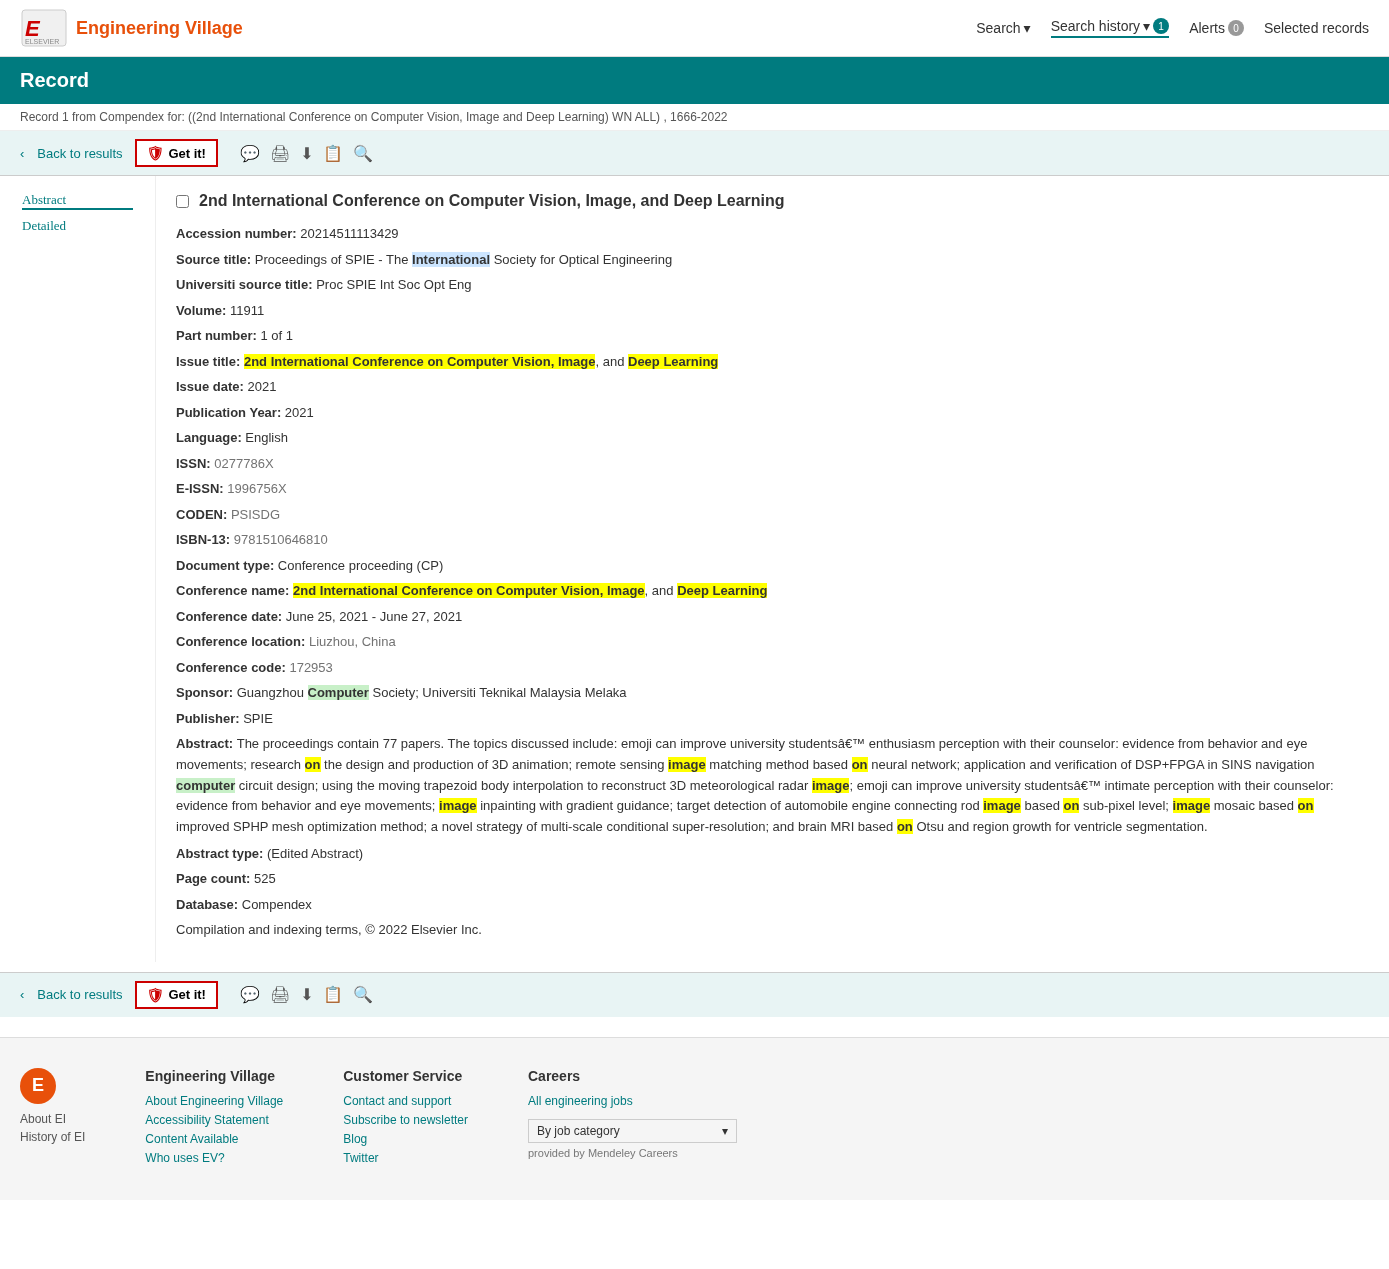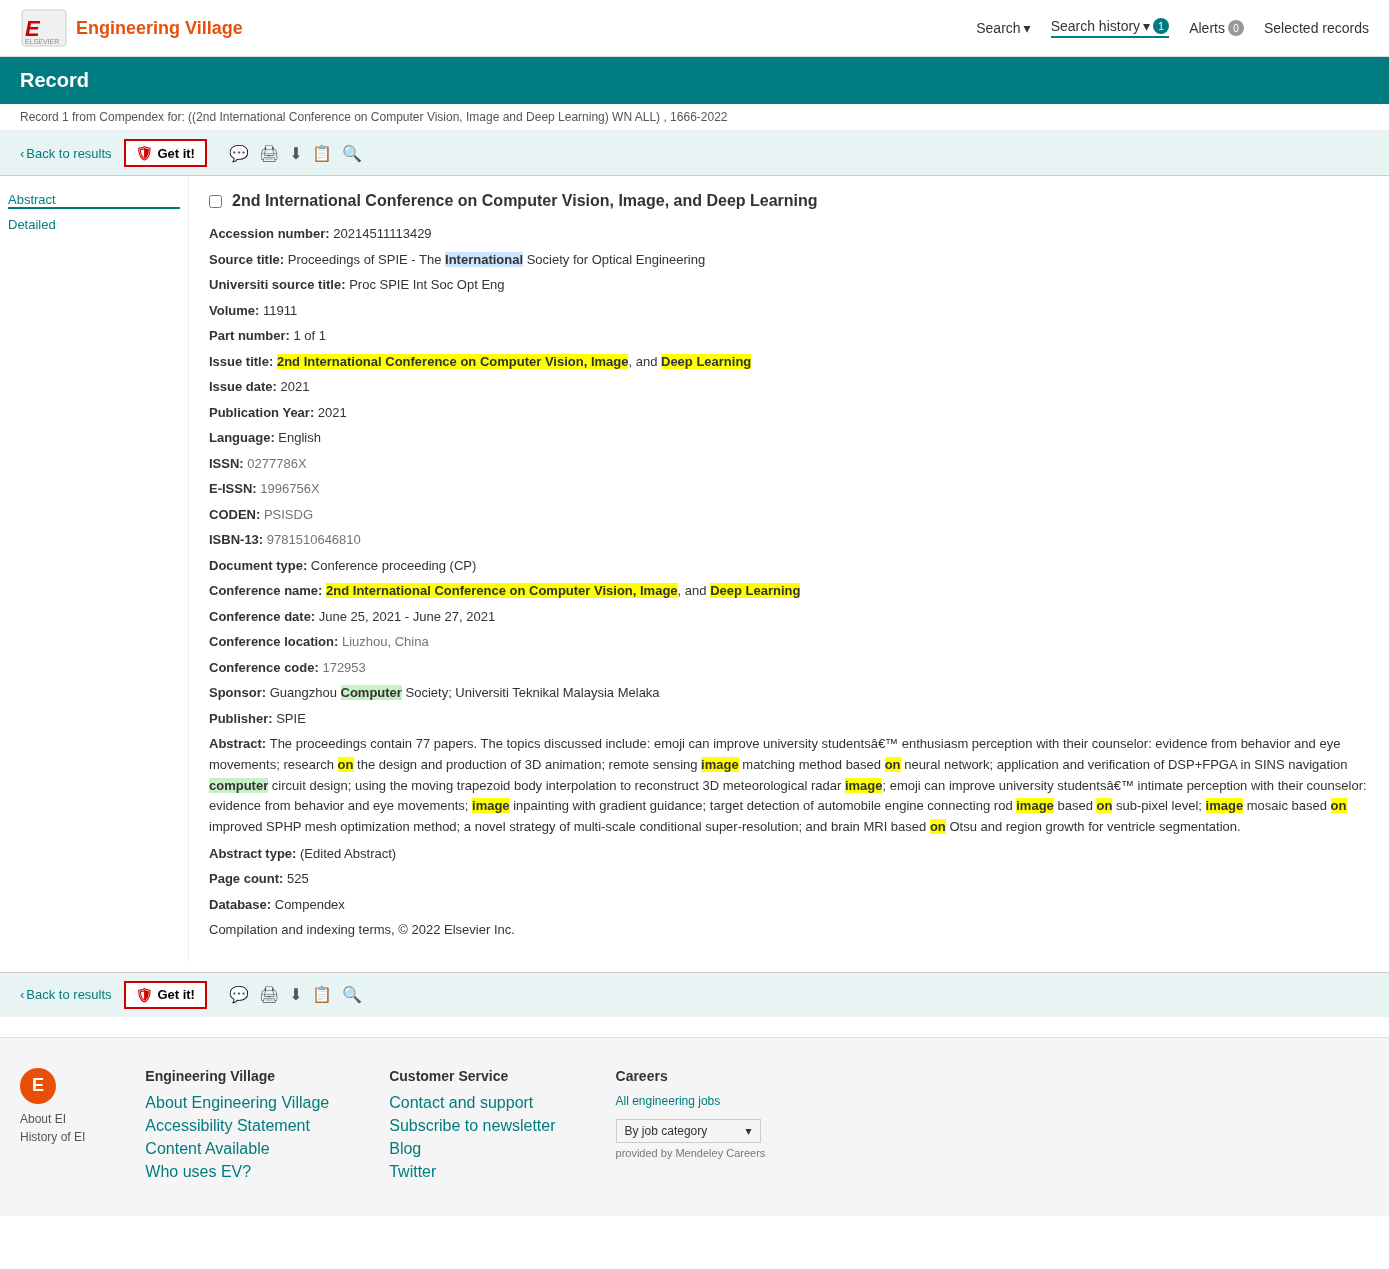--- a/index.html
+++ b/index.html
@@ -87,21 +87,21 @@
       gap: 12px;
       border-bottom: 1px solid #ccc;
     }
     .back-link {
       color: #007b7f;
       text-decoration: none;
       font-size: 13px;
       cursor: pointer;
       display: flex;
       align-items: center;
-      gap: 2px;
+      gap: 13px;
     }
     .toolbar-icons {
       display: flex;
       align-items: center;
       gap: 10px;
       margin-left: 10px;
     }
     .toolbar-icon {
       cursor: pointer;
       color: #555;
@@ -123,24 +123,25 @@
     .get-it-shield {
       color: #c00;
       font-size: 14px;
     }
 
     
     .main-layout {
       display: flex;
     }
     .sidebar {
-      width: 189px;
-      padding: 16px 8px;
+      width: 156px;
+      padding: 16px 22px;
       border-right: 1px solid #eee;
       flex-shrink: 0;
+      font-family: Liberation Serif, serif;
     }
     .sidebar-link {
       display: block;
       color: #007b7f;
       text-decoration: none;
       margin-bottom: 8px;
       font-size: 13px;
       cursor: pointer;
     }
     .sidebar-link.active {
@@ -229,21 +230,21 @@
     .footer-col h4 {
       font-size: 14px;
       font-weight: bold;
       margin-bottom: 10px;
       color: #333;
     }
     .footer-col a {
       display: block;
       color: #007b7f;
       text-decoration: none;
-      font-size: 16px;
+      font-size: 12px;
       margin-bottom: 5px;
       cursor: pointer;
     }
     .ei-logo-footer {
       width: 36px;
       height: 36px;
       background: #e8500a;
       border-radius: 50%;
       display: flex;
       align-items: center;
@@ -260,21 +261,21 @@
       margin-bottom: 4px;
     }
     .careers-dropdown {
       border: 1px solid #ccc;
       padding: 4px 8px;
       font-size: 12px;
       cursor: pointer;
       display: flex;
       align-items: center;
       gap: 16px;
-      width: 145px;
+      width: 209px;
       justify-content: space-between;
     }
 
     .chevron::after { content: "▾"; }
     .chevron-left::before { content: "‹"; }
   </style>
 </head>
 <body>
 
 <header class="header">

